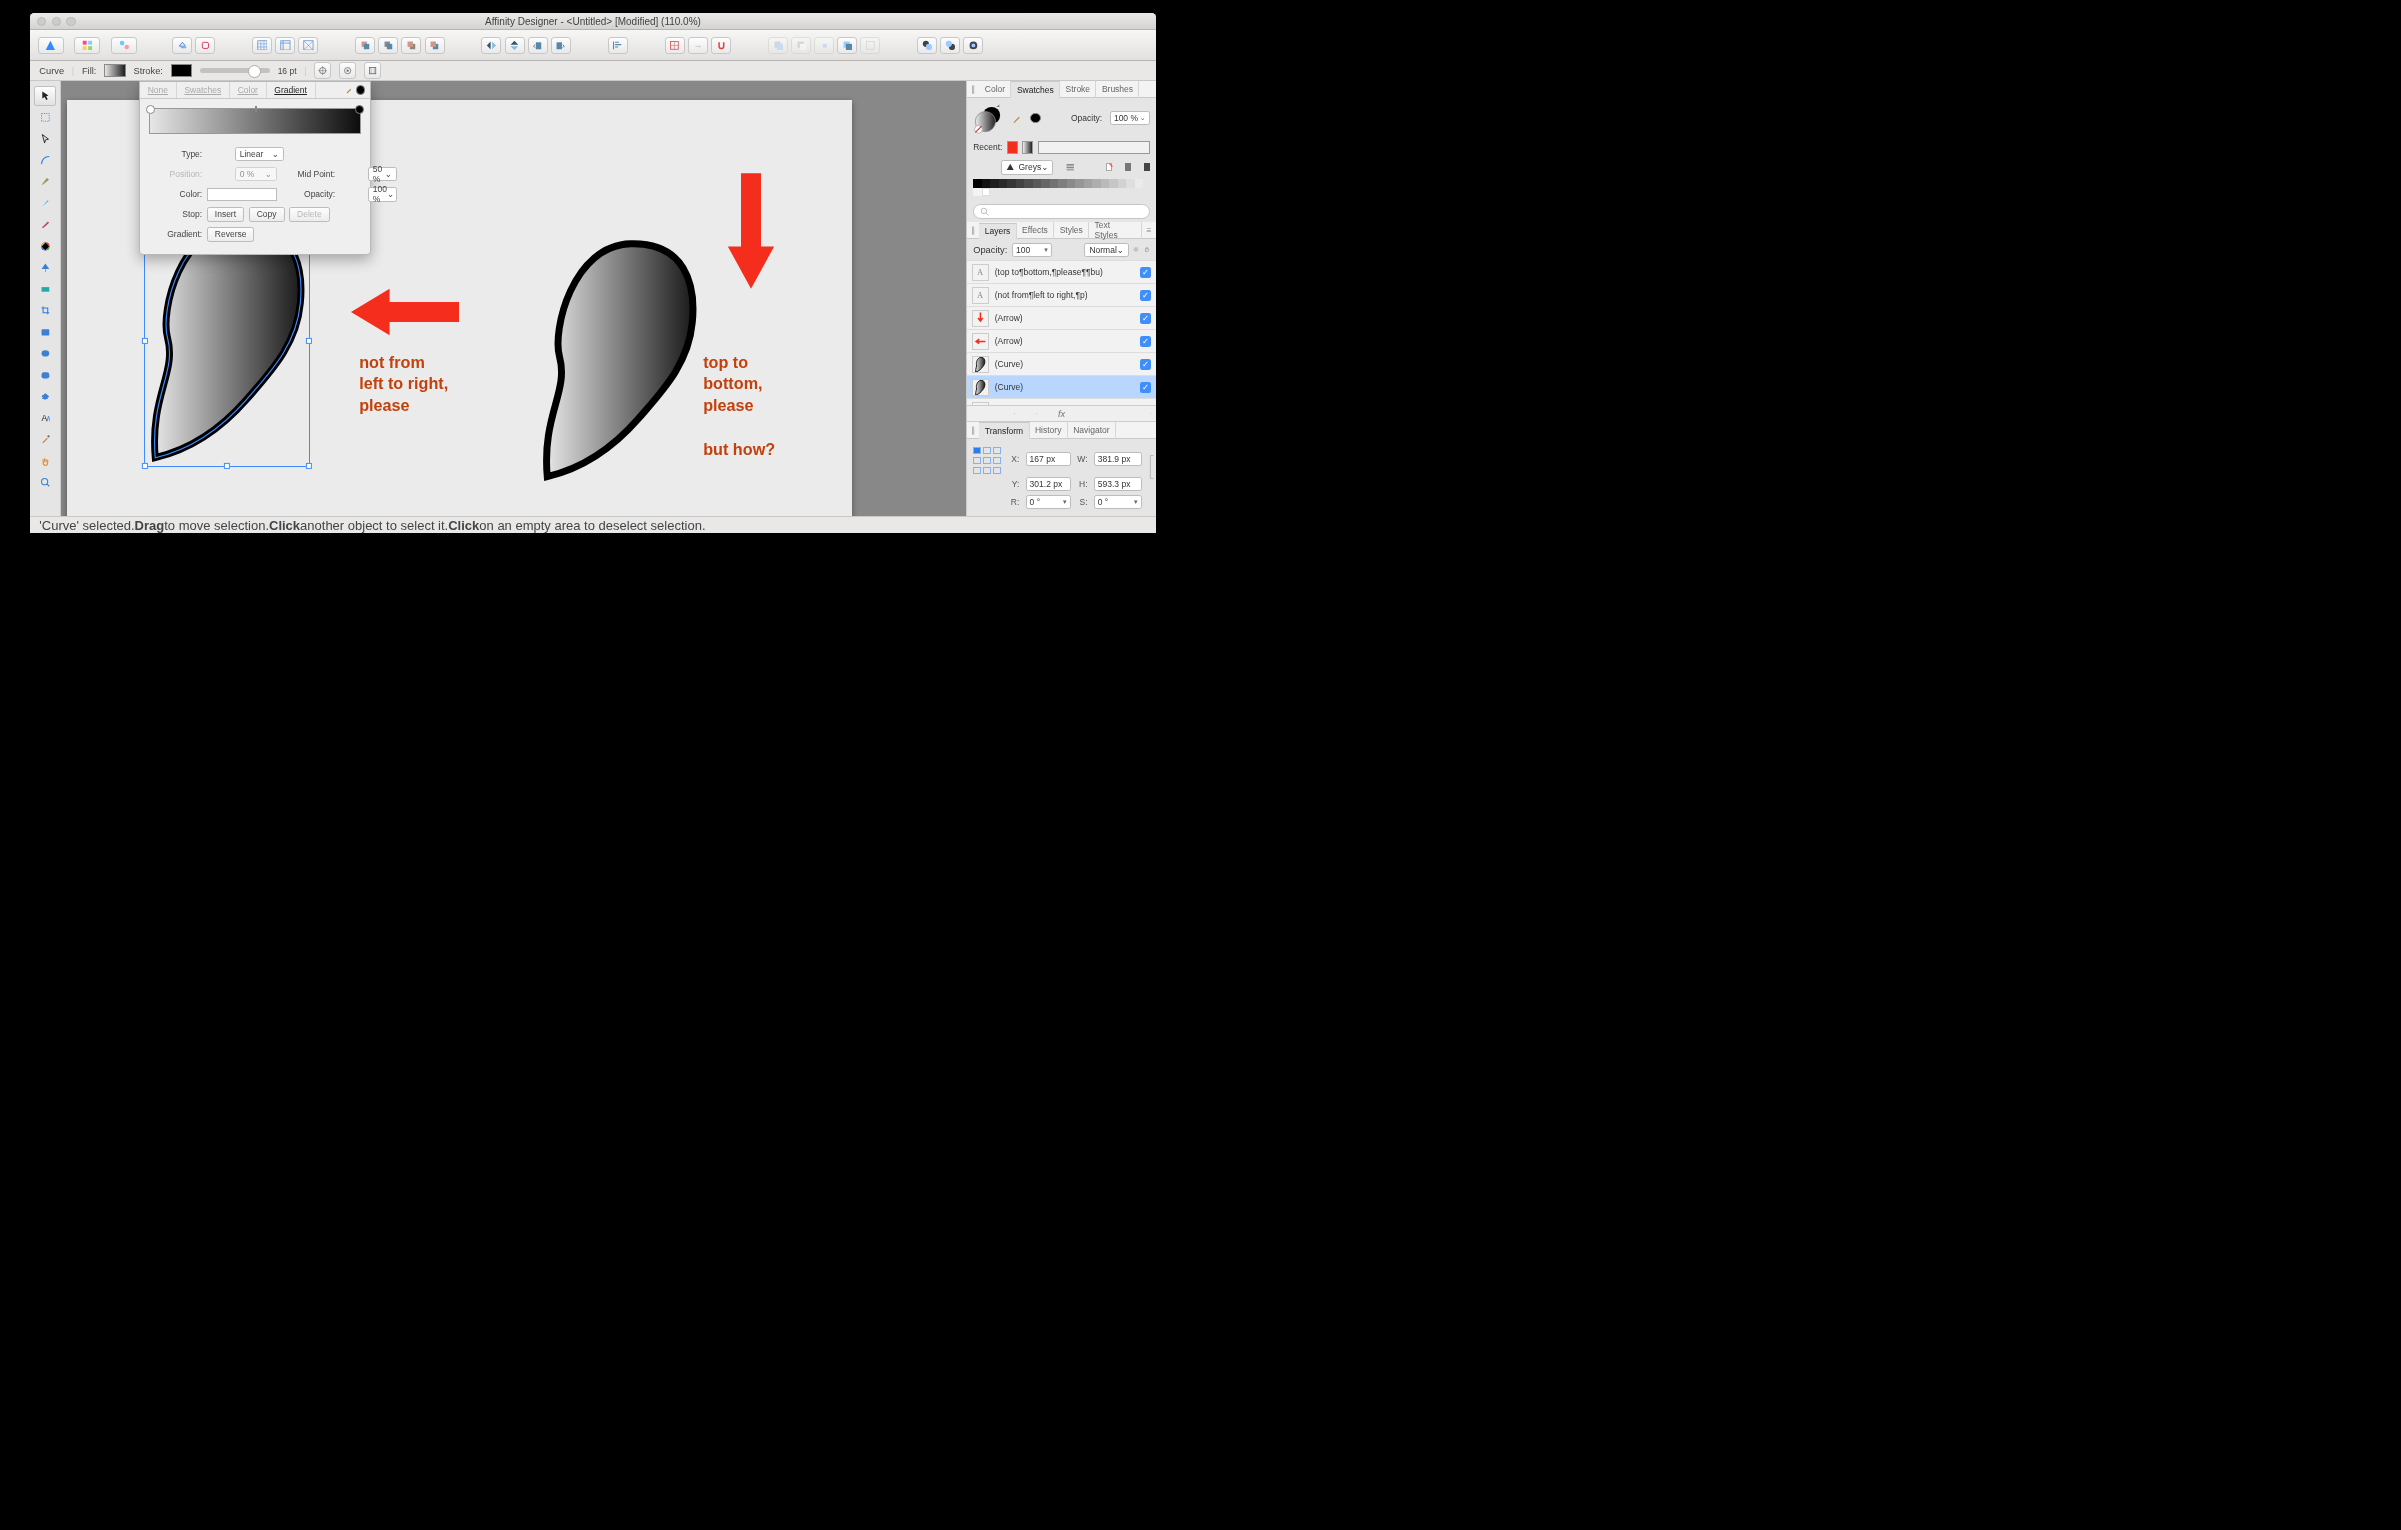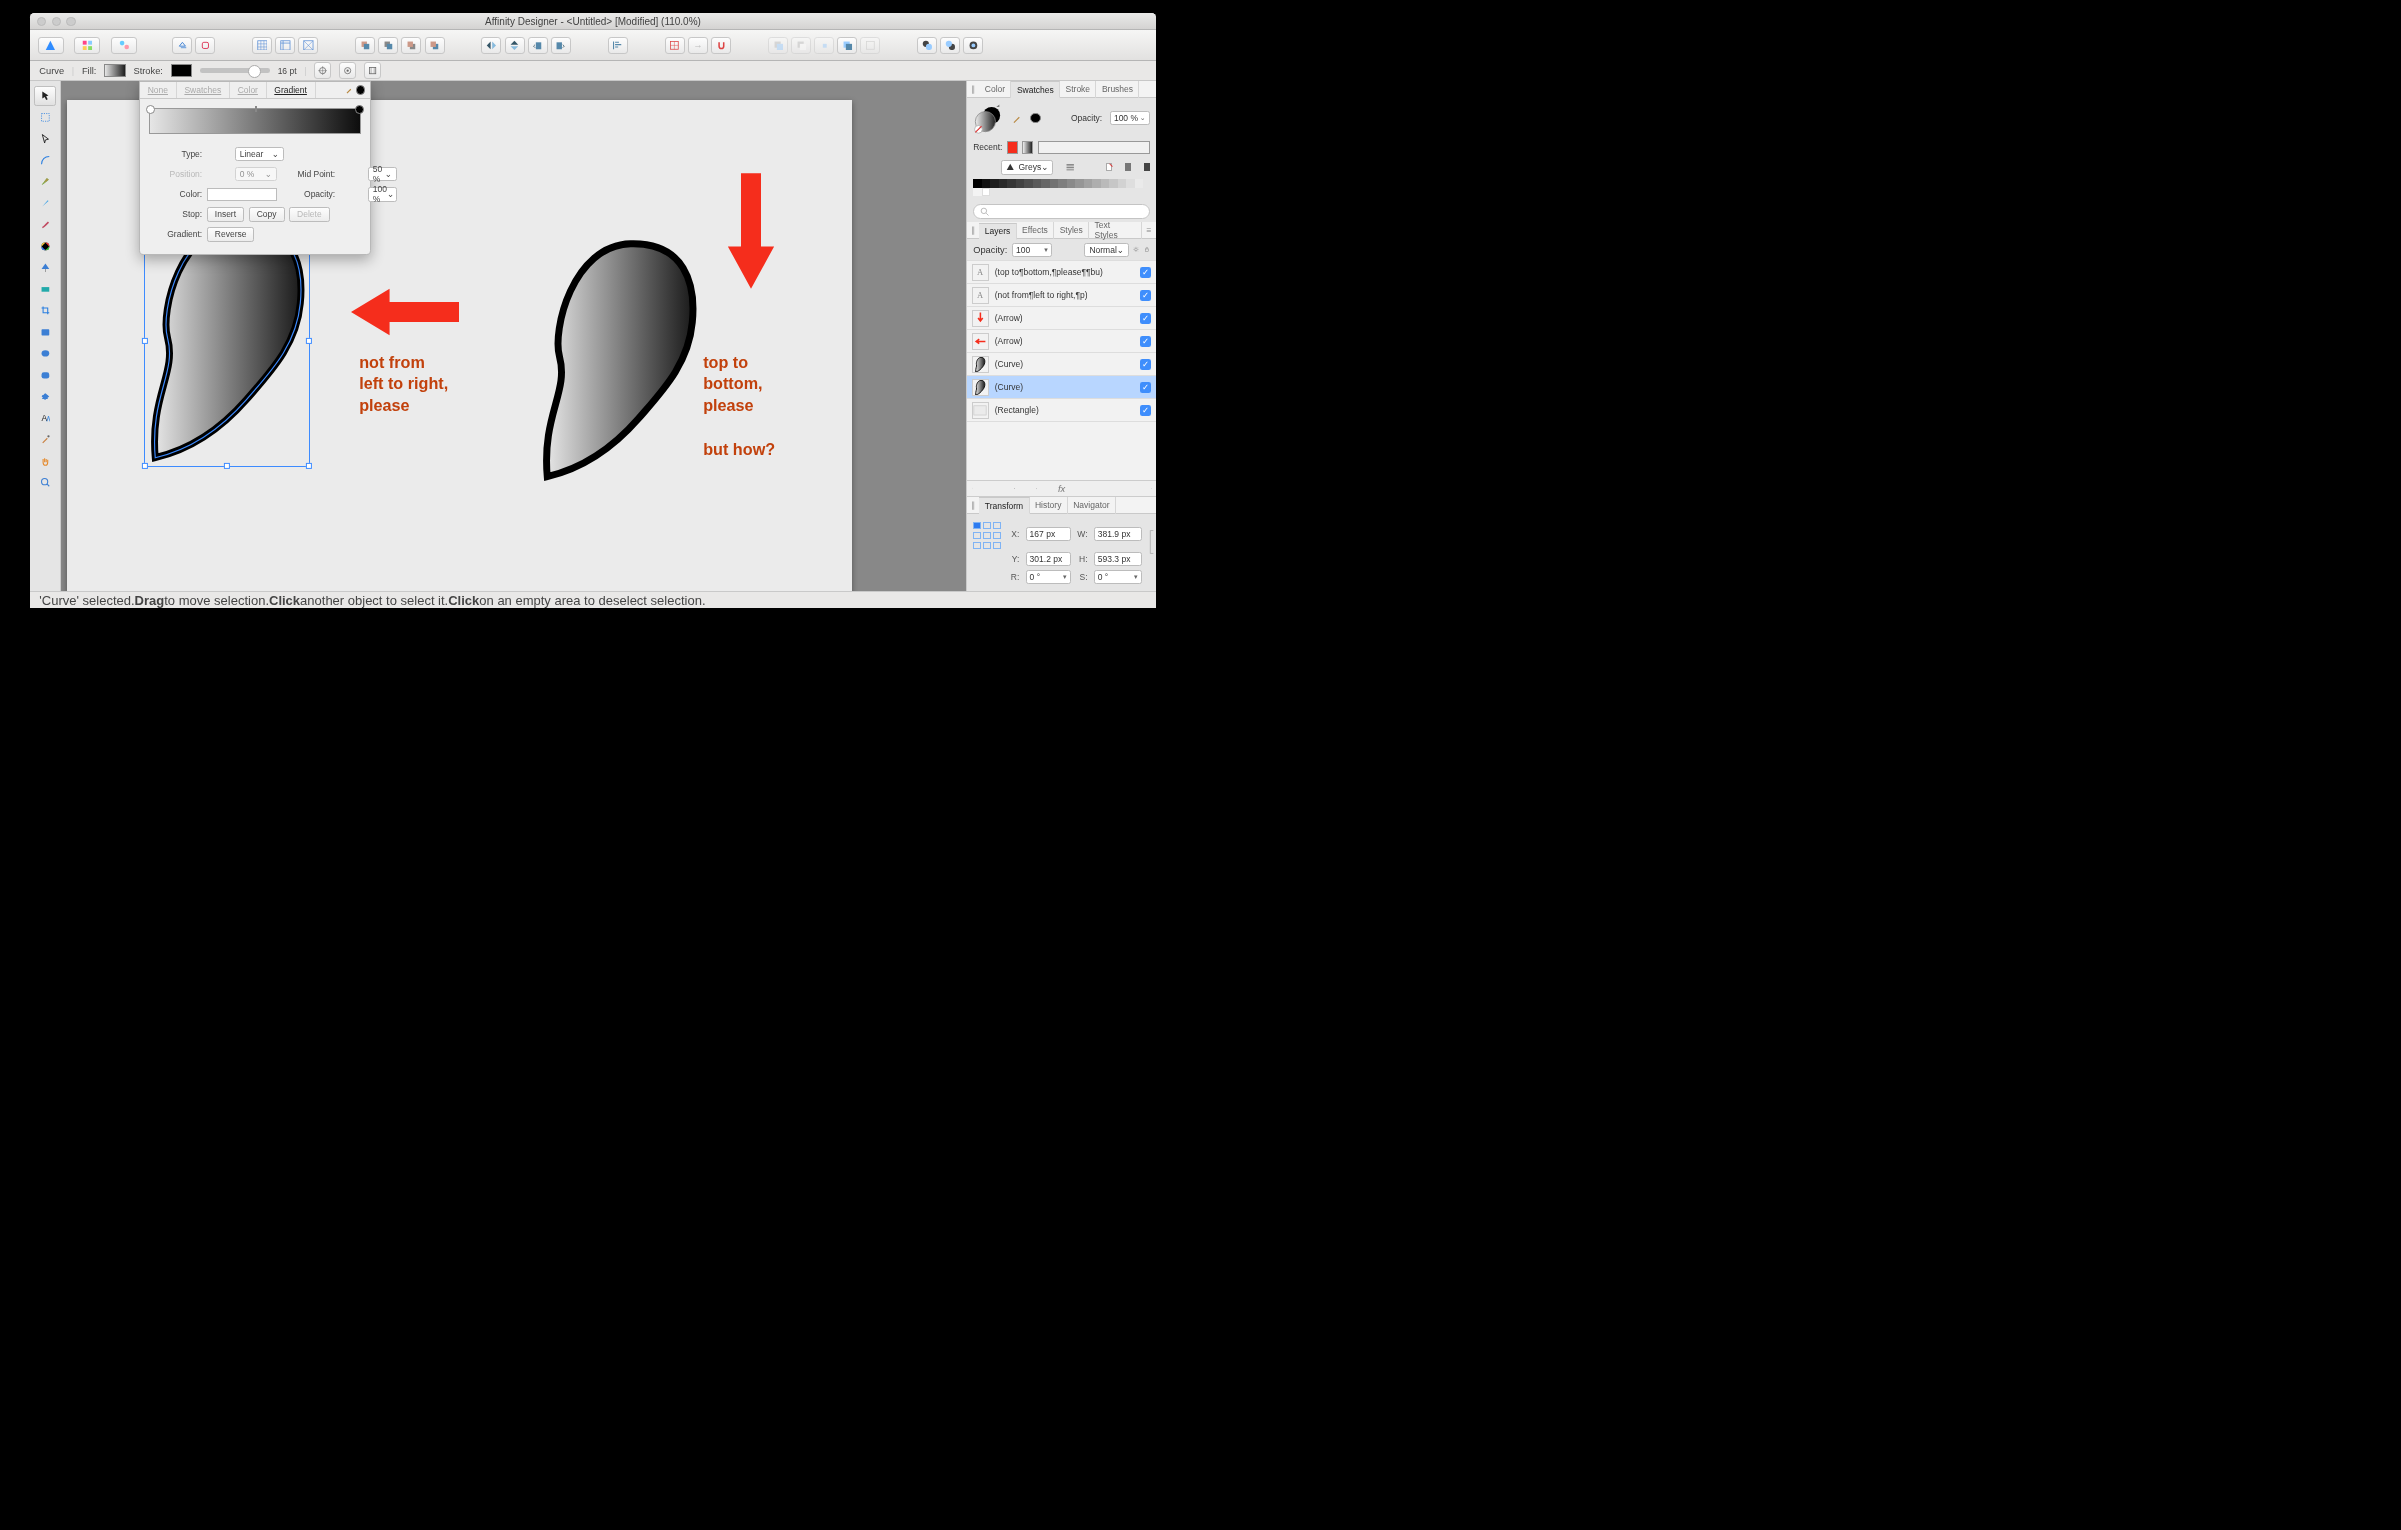--- a/index.html
+++ b/index.html
@@ -1,17 +1,17 @@
 <!DOCTYPE html>
 <html style="font-size:12.4px"><head>
 <meta charset="utf-8">
 <style>
   * { box-sizing: border-box; margin: 0; padding: 0; font-family: -apple-system, "Helvetica Neue", Arial, sans-serif; }
   body { background: #000; width: 1201px; height: 765px; overflow: hidden; position: relative; font-size: 9.3px; color: #333; }
-  .window { position: absolute; left: 30px; top: 13px; width: 1126px; height: 595px; background: #e5e5e5; border-radius: 4.6px 4.6px 0 0; overflow: hidden; box-shadow: 0 7.7px 31px rgba(0,0,0,.5); }
+  .window { position: absolute; left: 30px; top: 13px; width: 1126px; height: 520px; background: #e5e5e5; border-radius: 4.6px 4.6px 0 0; overflow: hidden; box-shadow: 0 7.7px 31px rgba(0,0,0,.5); }
 
   
   .titlebar { height: 17px; background: linear-gradient(#eaeae9,#d4d3d2); border-bottom:0.8px solid #b5b5b5; display:flex; align-items:center; justify-content:center; position:relative; font-size:10px; color:#414141;}
   .traffic { position:absolute; left:7px; top:3.9px; display:flex; gap:5.4px;}
   .traffic span{ width:9.3px; height:9.3px; border-radius:50%; background:#ccc; border:0.8px solid #bbb;}
 
   
   .toolbar { height:31px; background:linear-gradient(#f6f6f5,#e2e1e0); border-bottom:0.8px solid #b5b5b5; display:flex; align-items:center; padding:0 7.7px; gap:10.8px;}
   .tb-group{display:flex; align-items:center; gap:3.1px; padding:1.5px 2.3px;}
   .tb-btn{width:20px; height:17px; border:0.8px solid #c7c7c7; border-radius:3.1px; background:linear-gradient(#fdfdfd,#e9e9e9); display:flex; align-items:center; justify-content:center;}

